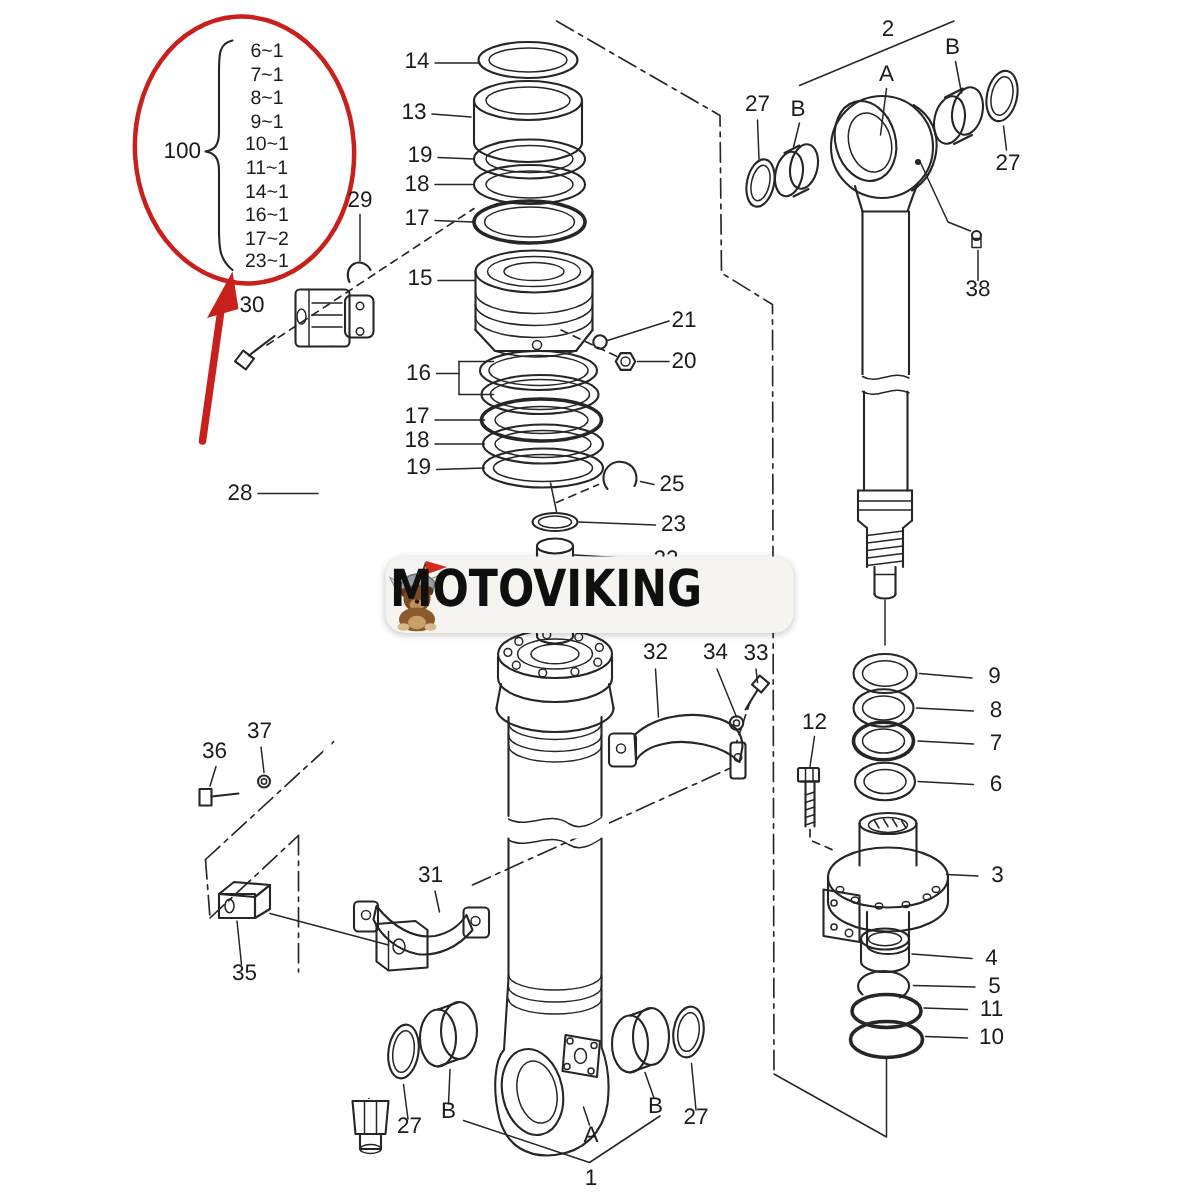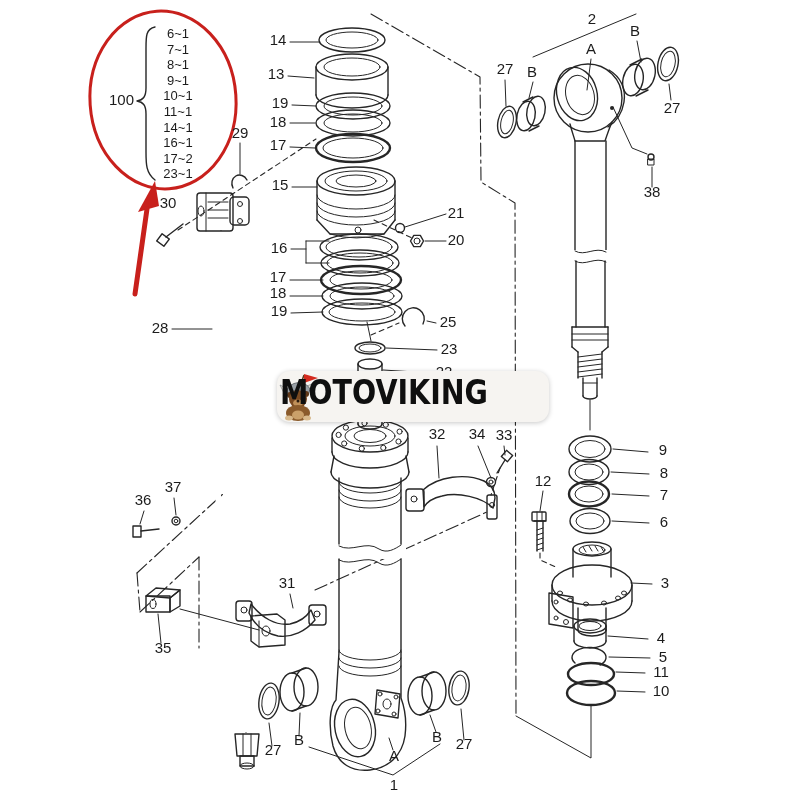--- a/index.html
+++ b/index.html
@@ -11,21 +11,21 @@
   .thick{stroke-width:2.4;}
   .dd{stroke-dasharray:13 4 3 4;stroke-width:1.1;}
   .dash{stroke-dasharray:5 4;stroke-width:1.1;}
   .fillw{fill:#ffffff;}
   .red{stroke:#c8201c;fill:none;}
   .redfill{fill:#c8201c;stroke:none;}
   .lbl{font-family:"Liberation Sans", sans-serif;font-size:15px;fill:#1c1c1c;stroke:none;}
   .sm{font-size:13px;}
   #banner{position:absolute;left:257px;top:371px;width:272px;height:51px;
           background:#f6f4f1;border-radius:13px;box-shadow:0 1px 5px rgba(0,0,0,0.22);
-          display:flex;align-items:center;padding-left:5px;box-sizing:border-box;z-index:5;margin-left:20px;}
+          display:flex;align-items:center;padding-left:5px;box-sizing:border-box;z-index:5;}
   #banner-text-svg text{font-family:"DejaVu Sans", sans-serif;font-weight:bold;
           font-size:34px;fill:#0f0f0f;}
 </style>
 </head>
 <body>
 
 <div id="stage">
 <svg width="800" height="800" viewBox="0 0 800 800">
 
   <g>

